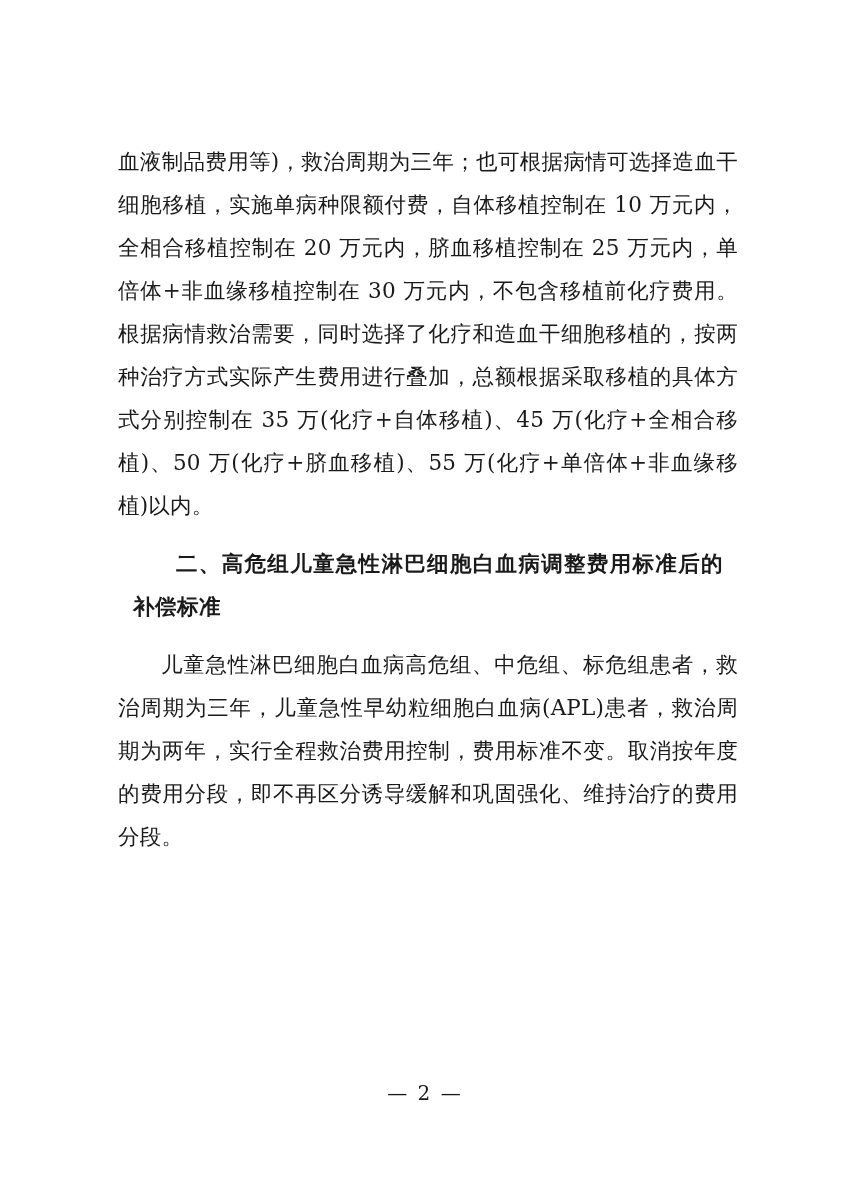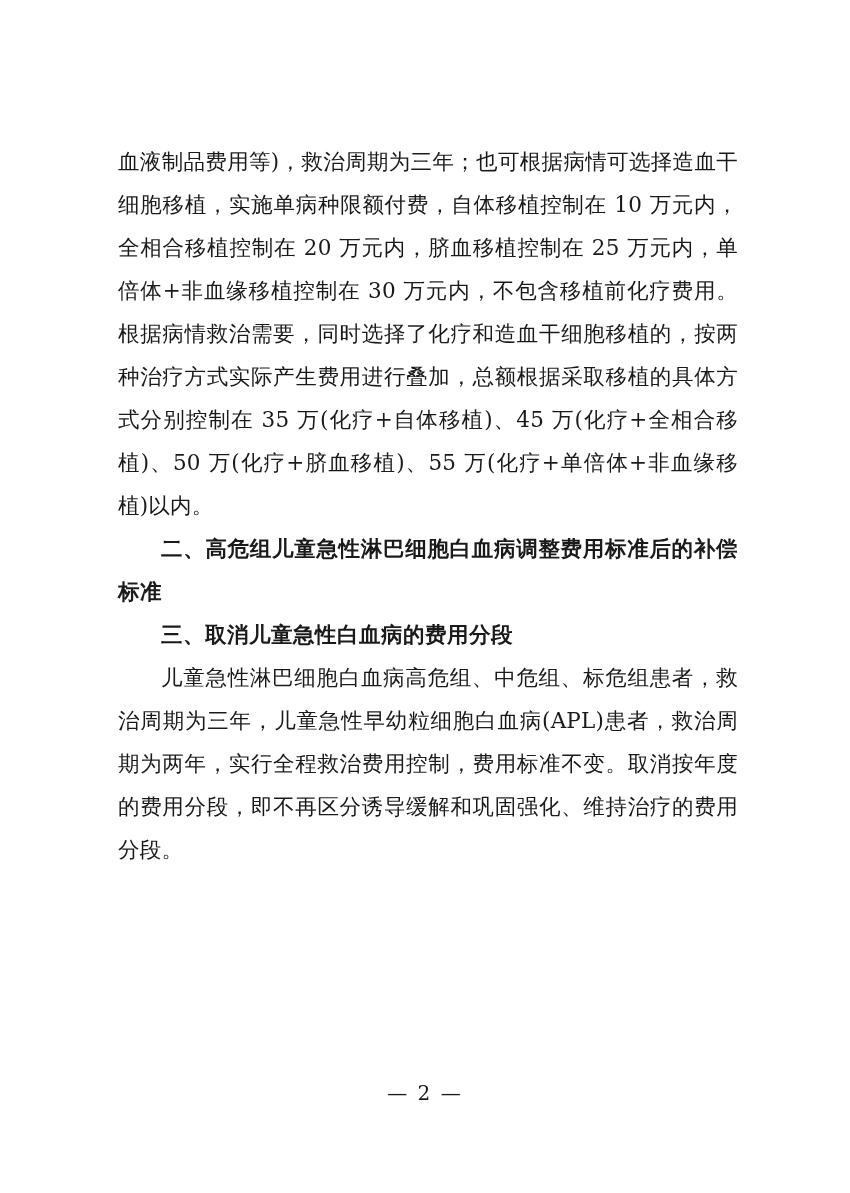--- a/index.html
+++ b/index.html
@@ -34,21 +34,21 @@
   p.para {
     margin: 0;
     text-indent: 2em;
     text-align: justify;
     text-justify: inter-ideograph;
   }
   p.para.noindent {
     text-indent: 0;
   }
   h2.heading {
-    margin: 0;
+    margin: 15px;
     font-size: 21.5px;
     line-height: 43px;
     font-weight: bold;
     text-indent: 2em;
     font-family: "DejaVu Sans", "Liberation Sans", sans-serif;
     letter-spacing: 0.5px;
   }
   .page-number {
     position: absolute;
     left: 0;
@@ -61,18 +61,17 @@
     color: #1a1a1a;
   }
 </style>
 </head>
 <body>
 
 <div class="page">
   <div class="doc-body">
     <p class="para noindent">血液制品费用等)，救治周期为三年；也可根据病情可选择造血干细胞移植，实施单病种限额付费，自体移植控制在 10 万元内，全相合移植控制在 20 万元内，脐血移植控制在 25 万元内，单倍体+非血缘移植控制在 30 万元内，不包含移植前化疗费用。根据病情救治需要，同时选择了化疗和造血干细胞移植的，按两种治疗方式实际产生费用进行叠加，总额根据采取移植的具体方式分别控制在 35 万(化疗+自体移植)、45 万(化疗+全相合移植)、50 万(化疗+脐血移植)、55 万(化疗+单倍体+非血缘移植)以内。</p>
     <h2 class="heading">二、高危组儿童急性淋巴细胞白血病调整费用标准后的补偿标准</h2>
-    <h2 class="heading">三、取消儿童急性白血病的费用分段</h2>
     <p class="para">儿童急性淋巴细胞白血病高危组、中危组、标危组患者，救治周期为三年，儿童急性早幼粒细胞白血病(APL)患者，救治周期为两年，实行全程救治费用控制，费用标准不变。取消按年度的费用分段，即不再区分诱导缓解和巩固强化、维持治疗的费用分段。</p>
   </div>
 </div>
 
 <div class="page-number">— 2 —</div>
 
 </body></html>

